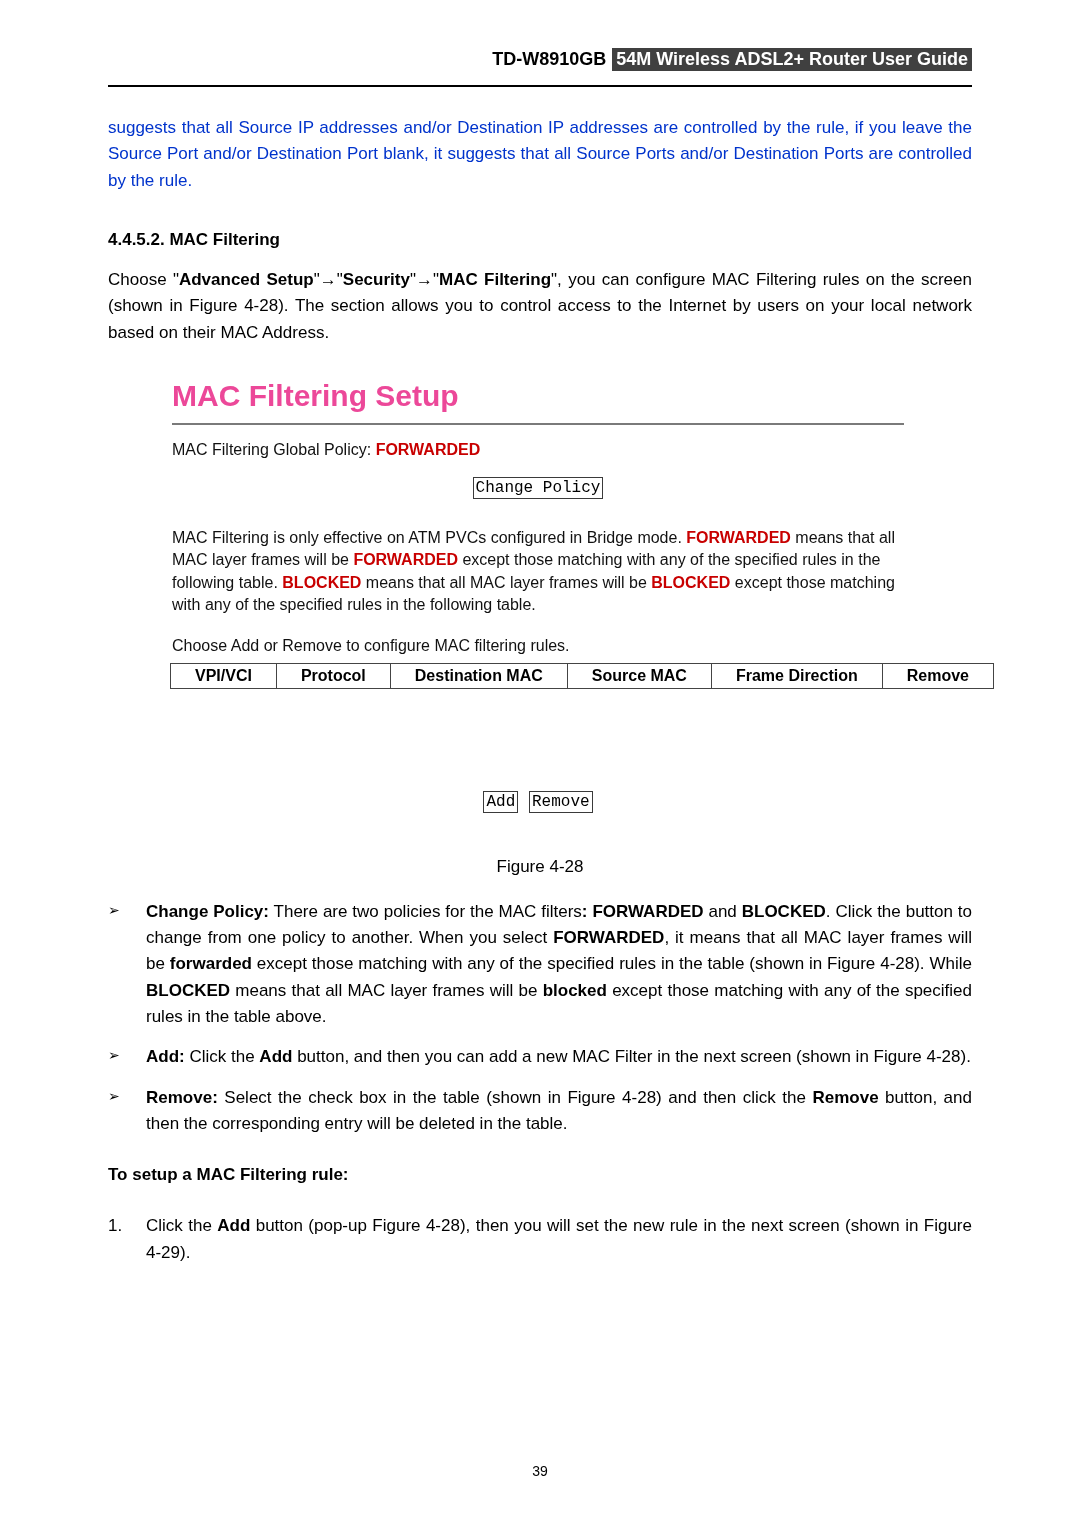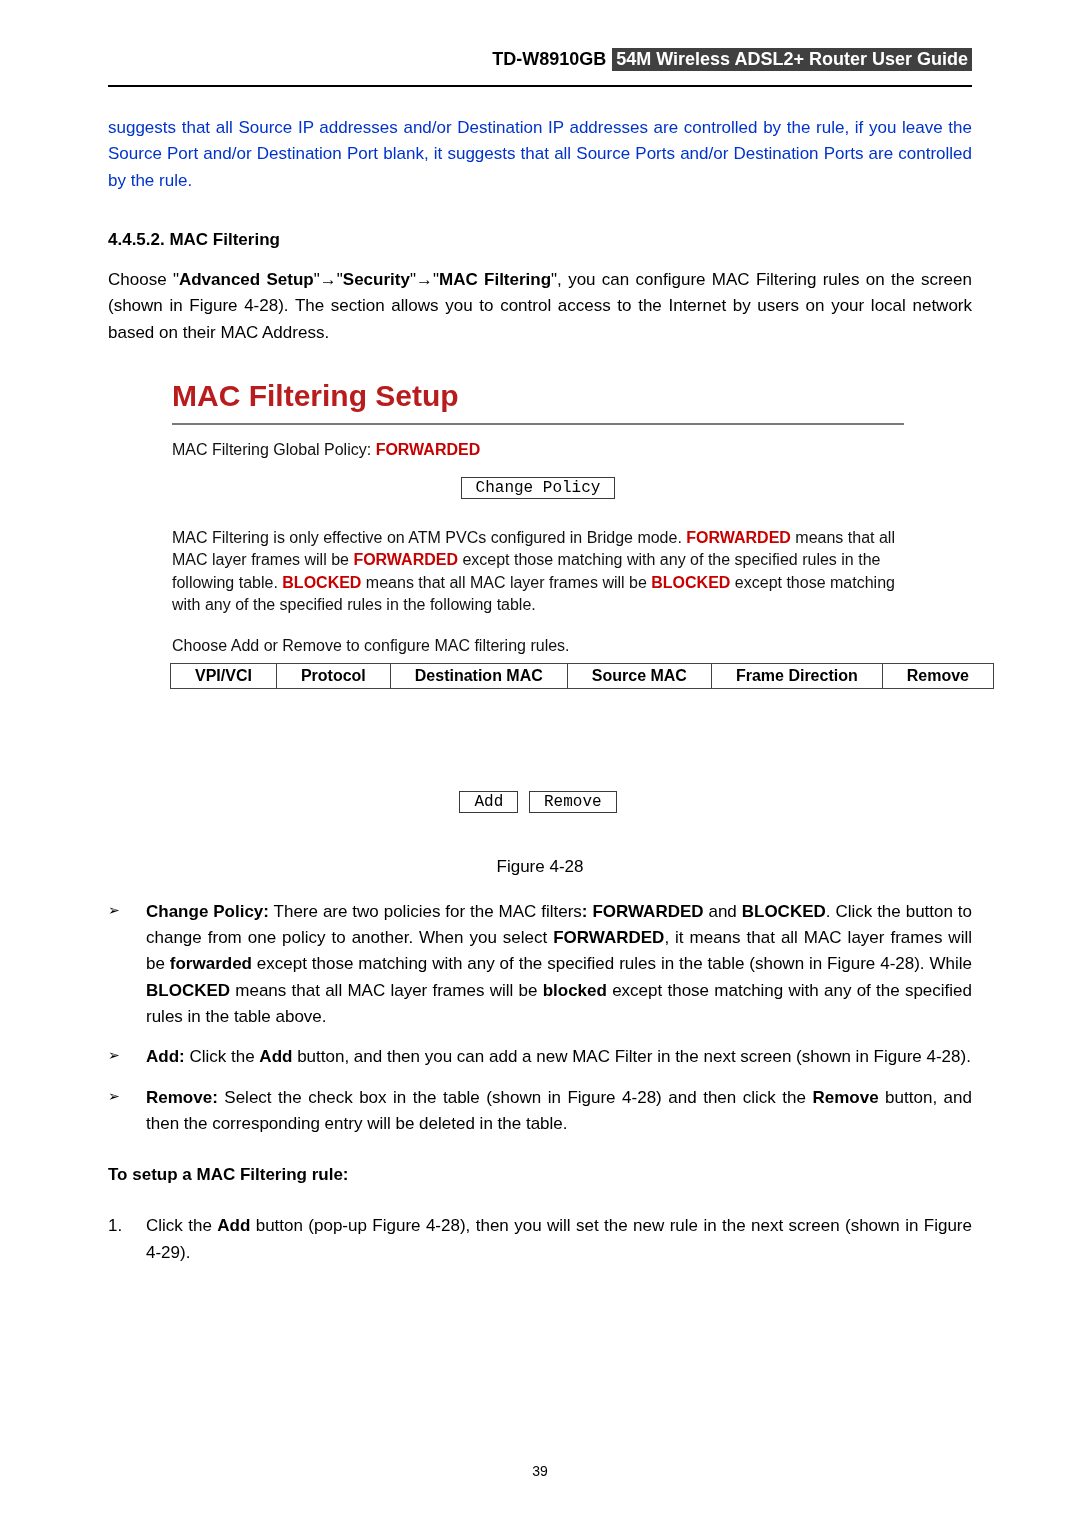--- a/index.html
+++ b/index.html
@@ -61,21 +61,21 @@
   .figure-box {
     margin: 16px 0 6px 56px;
     width: 748px;
     padding: 10px 8px 24px 8px;
     box-sizing: border-box;
   }
   .fig-title {
     font-family: Arial, sans-serif;
     font-size: 30px;
     font-weight: 900;
-    color: #b91c1c;
+    color: #ec4899;
     margin: 6px 0 6px 0;
   }
   .fig-hr {
     height: 2px;
     background: #7a7a7a;
     margin-top: 10px;
     margin-bottom: 16px;
   }
   .fig-line {
     font-size: 16px;
@@ -88,21 +88,21 @@
   }
   .center {
     text-align: center;
   }
   .btn {
     display: inline-block;
     border: 1px solid #3a3a3a;
     background: #fff;
     font-family: "Courier New", monospace;
     font-size: 16px;
-    padding: 1px 14px;
+    padding: 1px 2px;
     margin: 18px 3px 8px 3px;
     cursor: pointer;
     color: #000;
   }
   .fig-desc {
     margin-top: 20px;
     font-size: 16px;
     line-height: 1.4;
     color: #111;
   }

